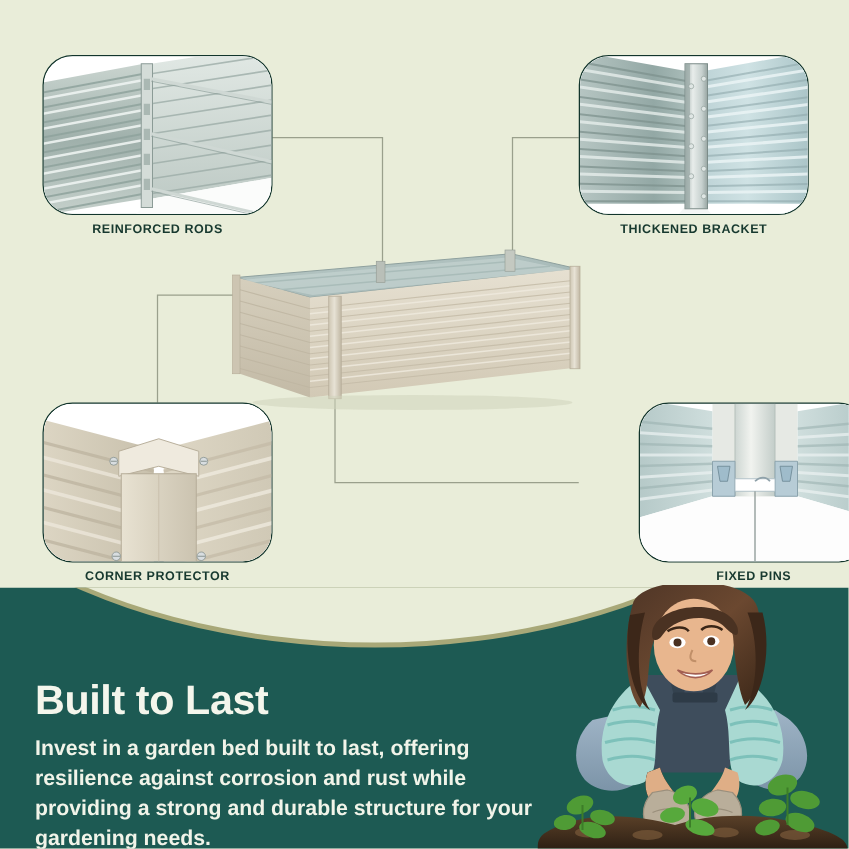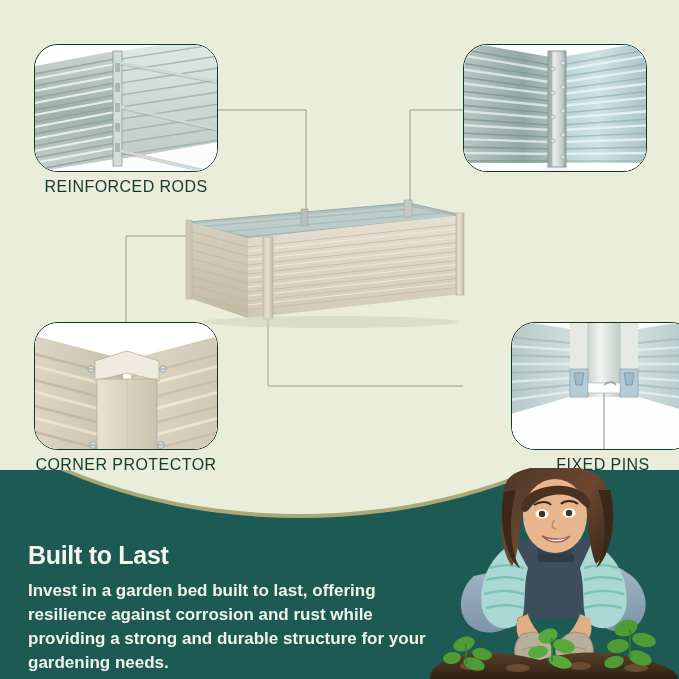--- a/index.html
+++ b/index.html
@@ -21,32 +21,32 @@
     position:absolute; left:0; top:0; width:100%; height:100%;
     border:1.6px solid #12352c;
     border-radius:24px;
     overflow:hidden;
     background:#ffffff;
   }
   .callout .label {
     position:absolute;
     left:0; width:100%;
     text-align:center;
-    font-size:16px;
-    font-weight:400;
+    font-size:10px;
+    font-weight:700;
     letter-spacing:.45px;
     color:#17392f;
     white-space:nowrap;
   }
 
   
   .banner { position:absolute; left:0; top:0; width:679px; height:679px; pointer-events:none; }
   .banner-text { position:absolute; left:28px; top:543px; width:400px; z-index:6; }
   .banner-title {
-    font-size:25px; font-weight:700; color:#f4f6ec;
+    font-size:33px; font-weight:700; color:#f4f6ec;
     letter-spacing:-0.3px; line-height:1;
     margin-bottom:11px;
   }
   .banner-body {
     font-size:17px; font-weight:700; color:#f1f4e9;
     line-height:1.42;
   }
 
   .photo { position:absolute; left:430px; top:468px; width:249px; height:211px; z-index:5; }
 </style>
@@ -307,20 +307,21 @@
               <circle cx="89" cy="96" r="2"></circle>
               <circle cx="99" cy="18" r="2"></circle>
               <circle cx="99" cy="42" r="2"></circle>
               <circle cx="99" cy="66" r="2"></circle>
               <circle cx="99" cy="90" r="2"></circle>
               <circle cx="99" cy="112" r="2"></circle>
             </g>
           </g>
         </svg>
       </div>
+      <div class="label" style="top: 134px;">THICKENED BRACKET</div>
     </div>
 
     <div class="callout" id="co-2" style="left: 34px; top: 322px; width: 184px; height: 128px; padding-left: 35px;">
       <div class="frame">
         <svg width="184" height="128" viewBox="0 0 184 128">
           <defs>
             <linearGradient id="cpL" x1="0" y1="0" x2="1" y2="0">
               <stop offset="0" stop-color="#ddd6c4"></stop>
               <stop offset="1" stop-color="#c8c0ac"></stop>
             </linearGradient>

